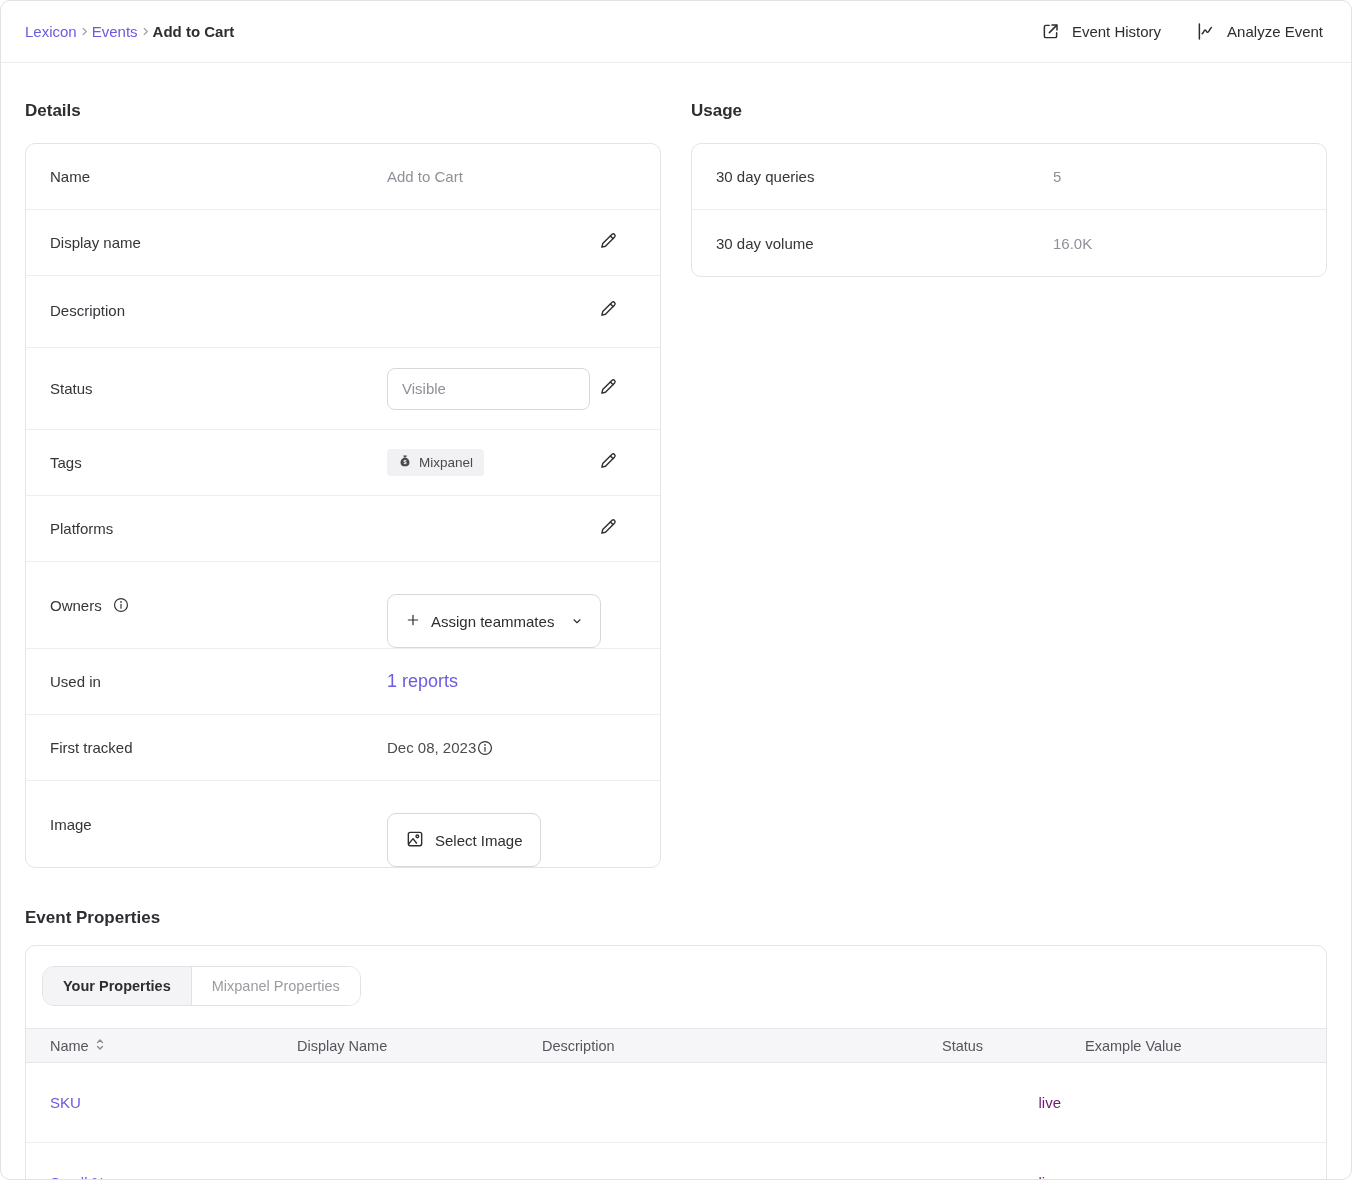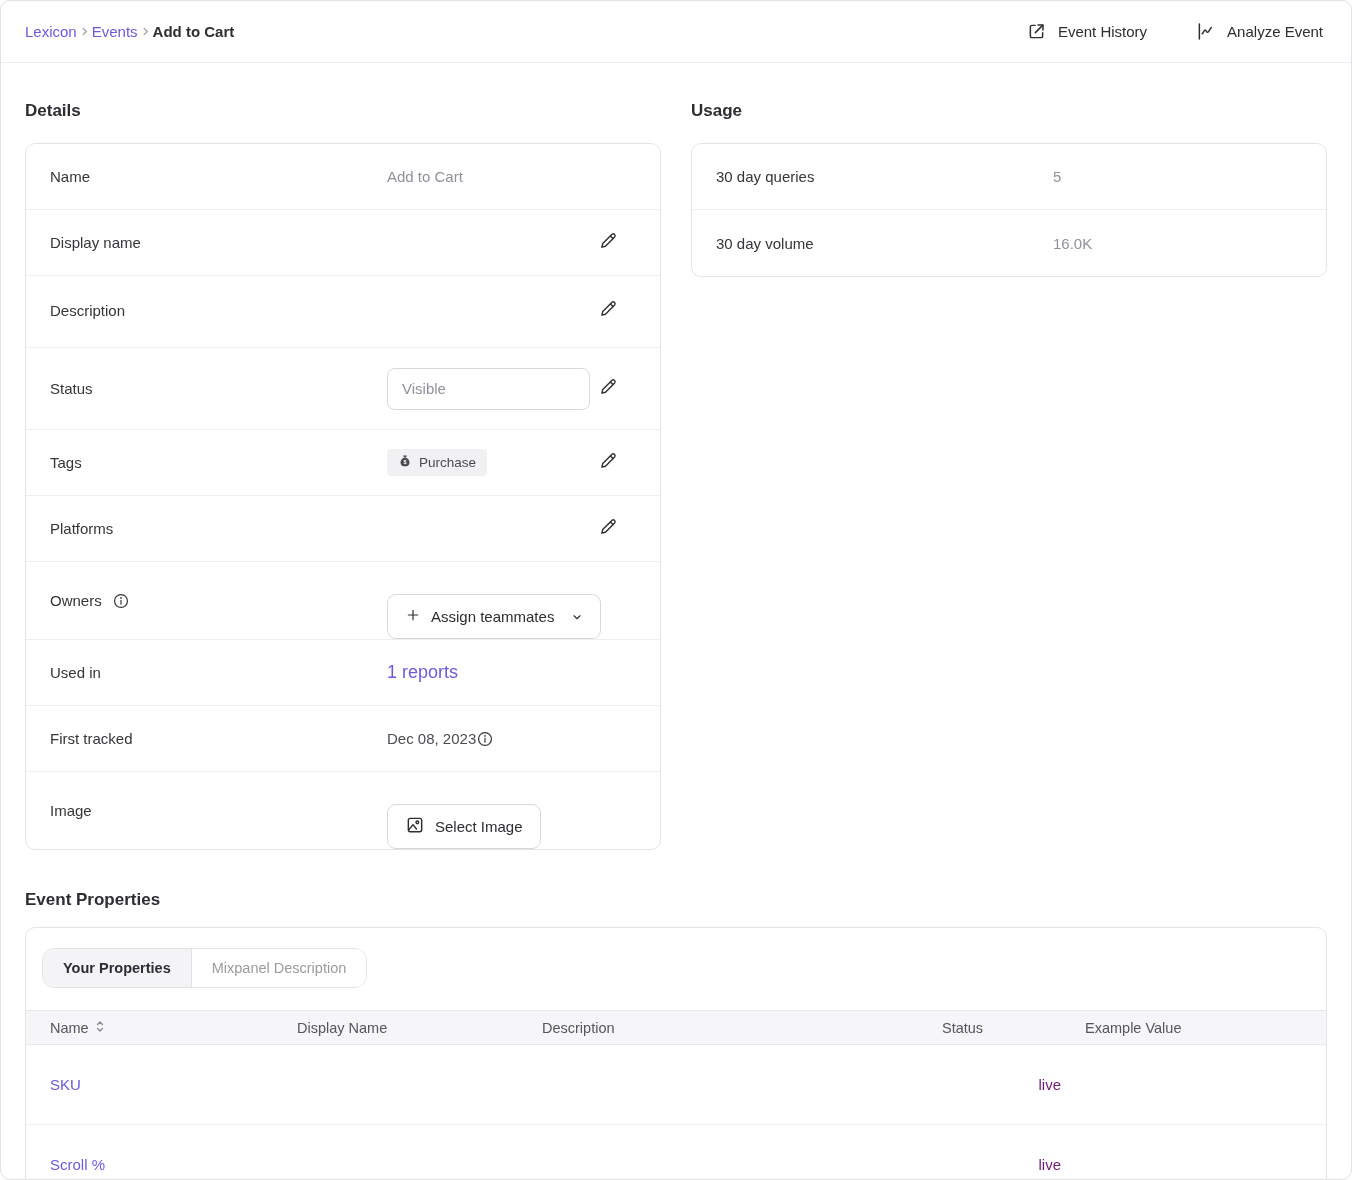--- a/index.html
+++ b/index.html
@@ -22,21 +22,21 @@
   .topbar {
     height:62px;
     display:flex; align-items:center; justify-content:space-between;
     padding:0 28px 0 24px;
     border-bottom:1px solid #ececf0;
   }
   .breadcrumb { display:flex; align-items:center; gap:2px; font-size:15px; }
   .crumb-link { color:#6a5be0; cursor:pointer; text-decoration:none; }
   .crumb-current { color:#2d2d32; font-weight:700; }
   .crumb-sep { display:flex; align-items:center; color:#9a9aa0; }
-  .topbar-actions { display:flex; align-items:center; gap:48px; }
+  .topbar-actions { display:flex; align-items:center; gap:34px; }
   .action-btn {
     display:flex; align-items:center; gap:11px;
     background:none; border:0; padding:0;
     font-family:inherit; font-size:15px; color:#2d2d32; cursor:pointer;
   }
   .action-btn svg { display:block; }
 
   
   .main { padding:0 24px; }
   .columns { display:flex; gap:30px; align-items:flex-start; }
@@ -88,21 +88,21 @@
     background:#fff; outline:none;
   }
   .tag-chip {
     display:inline-flex; align-items:center; gap:7px;
     background:#f1f1f3; border-radius:4px;
     padding:5px 11px;
     font-size:13.5px; color:#4a4a50; cursor:pointer;
   }
   .outline-btn {
     display:inline-flex; align-items:center; gap:10px;
-    height:45px; padding:0 17px;
+    height:54px; padding:0 17px;
     background:#fff; border:1px solid #d8d8dc; border-radius:9px;
     font-family:inherit; font-size:15px; color:#2d2d32; cursor:pointer;margin-top:32px;
   }
   .outline-btn .chev { margin-left:7px; display:flex; color:#2d2d32; }
   .link { color:#6a5be0; cursor:pointer; text-decoration:none; font-size:18px; }
   .info-btn { display:flex; align-items:center; color:#35353a; background:none; border:0; padding:0; cursor:pointer; }
 
   
   .props-card { border-radius:10px; overflow:hidden; }
   .tabs {
@@ -240,21 +240,21 @@
             <span class="label">Tags</span>
             <span class="value-area">
               <span class="tag-chip">
                 <span>
                   <svg width="14" height="14" viewBox="0 0 24 24">
                     <path d="M8.6 2.5h6.8l-2.1 3.4h-2.6L8.6 2.5z" fill="#4a4a50"></path>
                     <path d="M9.6 6.6h4.8c3.4 1.9 5.3 4.9 5.3 8.2 0 3.9-3 6.4-7.7 6.4s-7.7-2.5-7.7-6.4c0-3.3 1.9-6.3 5.3-8.2z" fill="#4a4a50"></path>
                     <text x="12" y="17.6" font-size="9.5" font-weight="bold" fill="#ffffff" text-anchor="middle" font-family="Liberation Sans, sans-serif">$</text>
                   </svg>
                 </span>
-                <span>Purchase</span>
+                <span>Mixpanel</span>
               </span>
             </span>
             <button class="edit-btn">
               <span>
                 <svg width="20" height="20" viewBox="0 0 24 24" fill="none" stroke="currentColor" stroke-width="1.7" stroke-linecap="round" stroke-linejoin="round">
                   <path d="M4.6 19.4l1.1-4.3L16.9 4a2.2 2.2 0 0 1 3.1 3.1L8.9 18.3l-4.3 1.1z"></path>
                     <path d="M14.9 6l3.1 3.1"></path>
                 </svg>
               </span>
             </button>
@@ -355,21 +355,21 @@
         </div>
       </section>
     </div>
 
     <section>
       <h2 class="section-title" style="margin-top:40px; margin-bottom:17px;">Event Properties</h2>
       <div class="card props-card">
 
         <div class="tabs">
           <div class="tab active">Your Properties</div>
-          <div class="tab">Mixpanel Description</div>
+          <div class="tab">Mixpanel Properties</div>
         </div>
 
         <table class="props">
           <colgroup>
             <col style="width:247px">
               <col style="width:245px">
               <col style="width:400px">
               <col style="width:143px">
               <col>
           </colgroup>

